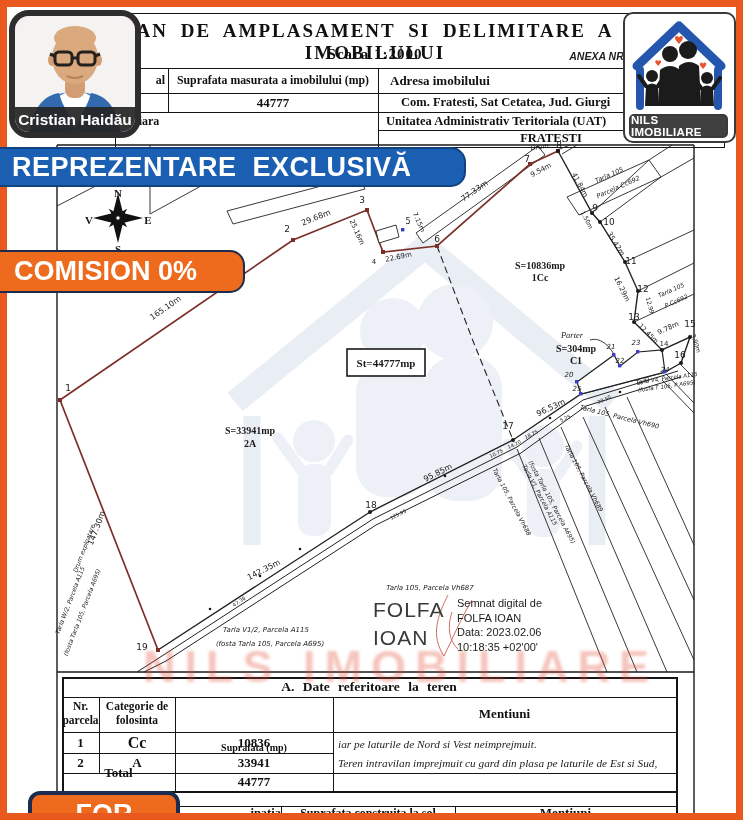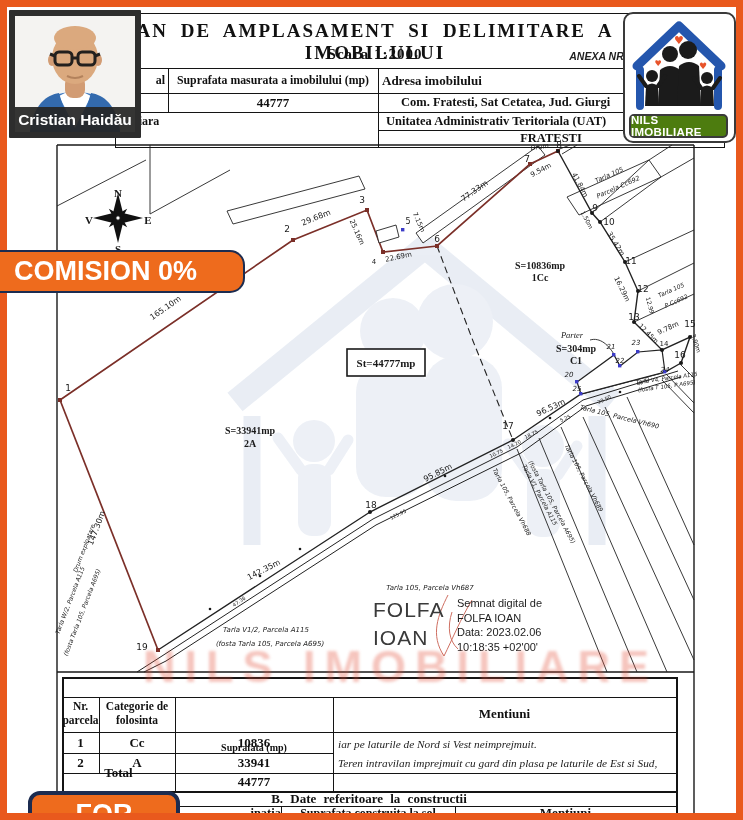--- a/index.html
+++ b/index.html
@@ -24,27 +24,27 @@
   .banner{position:absolute;z-index:60;display:flex;align-items:center;color:#fff;
         font-weight:bold;font-family:"Liberation Sans",sans-serif;box-sizing:border-box;}
   .banner-blue{left:0;top:147px;width:466px;height:40px;background:#1a5fb2;border:2px solid #10427e;
         border-left:none;border-radius:0 15px 15px 0;font-size:27px;letter-spacing:.5px;padding-left:12px;word-spacing:8px;}
   .banner-orange{left:0;top:250px;width:245px;height:43px;background:#ee6b1d;border:2px solid #1c2c50;
         border-left:none;border-radius:0 15px 15px 0;font-size:27px;padding-left:14px;}
   .banner-for{left:28px;top:791px;width:152px;height:46px;background:#ee6b1d;border:4px solid #1c2c50;
         border-radius:12px;font-size:27px;justify-content:center;z-index:10;}
   
   .photo{position:absolute;left:9px;top:10px;width:132px;height:128px;z-index:20;
-        border:6px solid #2d2d2d;border-radius:1px;background:#d946ef;overflow:hidden;box-sizing:border-box;}
+        border:6px solid #2d2d2d;border-radius:20px;background:#d946ef;overflow:hidden;box-sizing:border-box;}
   .photo-name{position:absolute;left:0;bottom:0;width:100%;height:25px;background:rgba(38,38,38,.93);
         color:#fff;font:bold 15.5px "Liberation Sans",sans-serif;display:flex;align-items:center;justify-content:center;}
   
   .logo{position:absolute;left:623px;top:12px;width:113px;height:131px;z-index:20;
         border:2.5px solid #3a3a3a;border-radius:10px;background:#fff;box-sizing:border-box;}
-  .logo-banner{position:absolute;left:4px;bottom:3px;width:99px;height:24px;background:#4d7c0f;
+  .logo-banner{position:absolute;left:4px;bottom:3px;width:99px;height:24px;background:#404040;
         border:2px solid #3a3a3a;border-radius:5px;color:#fff;font:bold 11.5px "Liberation Sans",sans-serif;
         display:flex;align-items:center;justify-content:center;letter-spacing:.3px;box-sizing:border-box;}
   
   .wm-text{position:absolute;left:143px;top:641px;width:515px;text-align:center;z-index:5;
         font:bold 45px "Liberation Sans",sans-serif;letter-spacing:9px;color:#e2503a;opacity:.33;
         filter:blur(1.4px);white-space:nowrap;pointer-events:none;}
   
   .sig-name{position:absolute;left:373px;z-index:4;font:400 21px "Liberation Sans",sans-serif;
         color:#3a3a3a;letter-spacing:1px;}
   .sig-block{position:absolute;left:457px;top:596px;z-index:4;font:11px "Liberation Sans",sans-serif;
@@ -261,21 +261,21 @@
   <div class="hln" style="left:115px;top:112px;width:610px;"></div>
   <div class="hln" style="left:378px;top:130px;width:347px;"></div>
   <div class="hln" style="left:115px;top:147px;width:610px;"></div>
   <div class="vln" style="left:115px;top:13px;height:134px;"></div>
   <div class="vln" style="left:168px;top:68px;height:44px;"></div>
   <div class="vln" style="left:378px;top:68px;height:79px;"></div>
   <div class="vln" style="left:724px;top:13px;height:134px;"></div>
 
   <div class="cell right" style="left:115px;top:68px;width:50px;height:25px;font-size:12px;padding-right:4px;">al</div>
   <div class="cell" style="left:168px;top:68px;width:210px;height:25px;font-size:11.8px;">Suprafata masurata a imobilului (mp)</div>
-  <div class="cell left" style="left:378px;top:68px;width:346px;height:25px;font-size:13px;padding-left:4px;">Adresa imobilului</div>
+  <div class="cell left" style="left:378px;top:68px;width:346px;height:25px;font-size:13px;padding-left:12px;">Adresa imobilului</div>
   <div class="cell" style="left:168px;top:93px;width:210px;height:19px;font-size:13px;">44777</div>
   <div class="cell left" style="left:378px;top:93px;width:346px;height:19px;font-size:12.5px;padding-left:23px;">Com. Fratesti, Sat Cetatea, Jud. Giurgi</div>
   <div class="cell left" style="left:115px;top:112px;width:260px;height:18px;font-size:12px;padding-left:5px;">unciara</div>
   <div class="cell" style="left:378px;top:130px;width:346px;height:17px;font-size:12.5px;">FRATESTI</div>
   <div class="cell left" style="left:378px;top:112px;width:346px;height:18px;font-size:12.5px;padding-left:8px;">Unitatea Administrativ Teritoriala (UAT)</div>
 
   <div class="photo">
     <svg width="120" height="116" viewBox="0 0 120 116">
       <rect width="120" height="116" fill="#f4f3f1"></rect>
       <path d="M15,116 C18,86 38,76 60,76 C82,76 102,86 105,116 Z" fill="#3c78c0"></path>
@@ -315,20 +315,21 @@
       </g>
       <g fill="#e8542b" font-family="DejaVu Sans,sans-serif">
         <text x="54" y="30" font-size="11" text-anchor="middle">♥</text>
         <text x="33" y="52" font-size="8" text-anchor="middle">♥</text>
         <text x="78" y="55" font-size="9" text-anchor="middle">♥</text>
       </g>
     </svg>
     <div class="logo-banner">NILS IMOBILIARE</div>
   </div>
 
+  <div class="banner banner-blue">REPREZENTARE EXCLUSIVĂ</div>
   <div class="banner banner-orange">COMISION 0%</div>
   <div class="banner banner-for">FOR</div>
 
   <div class="sig-name" style="top:598px;">FOLFA</div>
   <div class="sig-name" style="top:626px;">IOAN</div>
   <div class="sig-block">
     <div>Semnat digital de</div>
     <div>FOLFA IOAN</div>
     <div>Data: 2023.02.06</div>
     <div>10:18:35 +02'00'</div>
@@ -345,44 +346,44 @@
   <div class="hln" style="left:62px;top:806px;width:615px;"></div>
   <div class="vln" style="left:62px;top:677px;height:143px;width:1.7px;"></div>
   <div class="vln" style="left:99px;top:697px;height:76px;"></div>
   <div class="vln" style="left:175px;top:697px;height:94px;"></div>
   <div class="vln" style="left:333px;top:697px;height:94px;"></div>
   <div class="vln" style="left:676px;top:677px;height:143px;width:1.7px;"></div>
   <div class="vln" style="left:105px;top:806px;height:14px;"></div>
   <div class="vln" style="left:281px;top:806px;height:14px;"></div>
   <div class="vln" style="left:455px;top:806px;height:14px;"></div>
 
+  <div class="cell" style="left:62px;top:678px;width:614px;height:18px;font-size:13.5px;word-spacing:5px;">A. Date referitoare la teren</div>
 
   <div class="cell" style="left:62px;top:699px;width:37px;height:14px;font-size:11.5px;">Nr.</div>
   <div class="cell" style="left:60px;top:713px;width:41px;height:14px;font-size:11.5px;">parcela</div>
   <div class="cell" style="left:99px;top:699px;width:76px;height:14px;font-size:11.5px;">Categorie de</div>
   <div class="cell" style="left:99px;top:713px;width:76px;height:14px;font-size:11.5px;">folosinta</div>
   <div class="cell" style="left:175px;top:732px;width:158px;height:30px;font-size:10px;">Suprafata (mp)</div>
   <div class="cell" style="left:333px;top:699px;width:343px;height:30px;font-size:13px;">Mentiuni</div>
 
   <div class="cell" style="left:62px;top:732px;width:37px;height:21px;font-size:13px;">1</div>
-  <div class="cell" style="left:99px;top:732px;width:76px;height:21px;font-size:13px;">Cc</div>
+  <div class="cell" style="left:99px;top:732px;width:76px;height:21px;font-size:16px;">Cc</div>
   <div class="cell" style="left:175px;top:732px;width:158px;height:21px;font-size:13px;">10836</div>
   <div class="cell" style="left:62px;top:753px;width:37px;height:20px;font-size:13px;">2</div>
   <div class="cell" style="left:99px;top:753px;width:76px;height:20px;font-size:13px;">A</div>
   <div class="cell" style="left:175px;top:753px;width:158px;height:20px;font-size:13px;">33941</div>
 
   <div class="abs" style="left:338px;top:735px;width:336px;z-index:4;font:italic 11.3px 'Liberation Serif',serif;color:#1c1c1c;line-height:19px;">
     <div>iar pe laturile de Nord si Vest neimprejmuit.</div>
     <div>Teren intravilan imprejmuit cu gard din plasa pe laturile de Est si Sud,</div>
   </div>
 
   <div class="cell" style="left:62px;top:761px;width:113px;height:24px;font-size:13px;">Total</div>
   <div class="cell" style="left:175px;top:773px;width:158px;height:18px;font-size:13px;">44777</div>
 
-  <div class="cell" style="left:62px;top:792px;width:614px;height:13px;font-size:13px;word-spacing:4px;">B. Date referitoare la constructii</div>
   <div class="cell right" style="left:105px;top:806px;width:176px;height:14px;font-size:12.5px;padding-right:38px;">inatia</div>
   <div class="cell" style="left:281px;top:807px;width:174px;height:12px;font-size:12px;">Suprafata construita la sol</div>
   <div class="cell" style="left:281px;top:818px;width:174px;height:10px;font-size:12px;">(mp)</div>
   <div class="cell" style="left:455px;top:806px;width:221px;height:14px;font-size:13px;">Mentiuni</div>
 
   <div class="abs frame" style="left:0;top:0;width:743px;height:7px;"></div>
   <div class="abs frame" style="left:0;top:813px;width:743px;height:7px;"></div>
   <div class="abs frame" style="left:0;top:0;width:7px;height:820px;"></div>
   <div class="abs frame" style="left:736px;top:0;width:7px;height:820px;"></div>
 </div>

